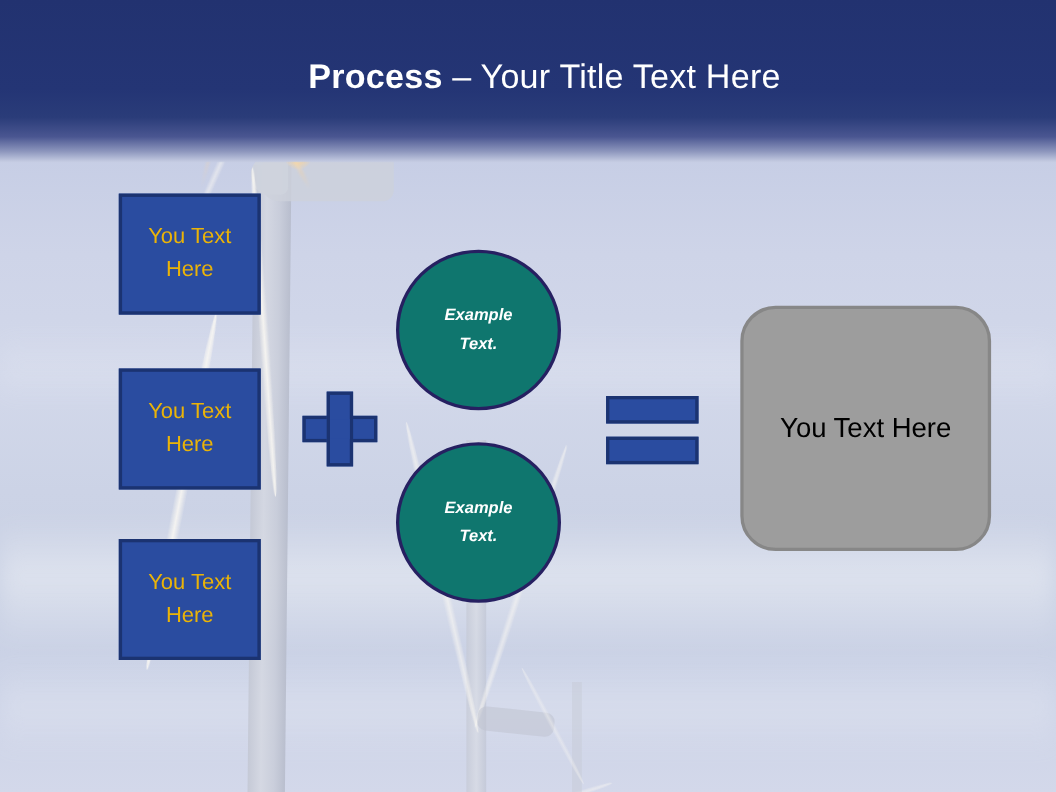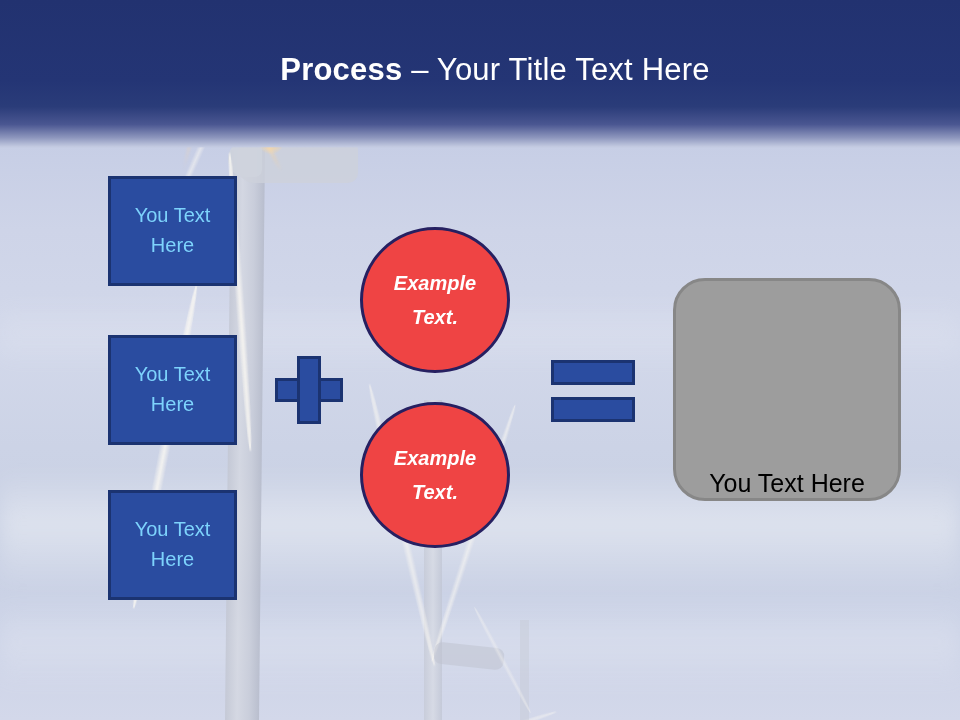--- a/index.html
+++ b/index.html
@@ -212,21 +212,21 @@
   .blue-box {
     position: absolute;
     width: 129px;
     height: 110px;
     background: #2a4ca0;
     border: 3px solid #1b3371;
     box-sizing: border-box;
     display: flex;
     align-items: center;
     justify-content: center;
-    color: #7dd3fc;
+    color: #eab308;
     font-size: 20px;
     line-height: 1.48;
     text-align: center;
   }
   .box-1 { left: 108px; top: 176px; }
   .box-2 { left: 108px; top: 335px; }
   .box-3 { left: 108px; top: 490px; }
 
   
   .plus {
@@ -265,49 +265,49 @@
   }
   .equals .bar-top { top: 0; }
   .equals .bar-bot { top: 37px; }
 
   
   .circle {
     position: absolute;
     width: 150px;
     height: 146px;
     border-radius: 50%;
-    background: #ef4444;
+    background: #0f766e;
     border: 3px solid #262061;
     box-sizing: border-box;
     display: flex;
     align-items: center;
     justify-content: center;
     color: #ffffff;
-    font-size: 20px;
+    font-size: 15px;
     font-weight: bold;
     font-style: italic;
     line-height: 1.72;
     text-align: center;
   }
   .circle-1 { left: 360px; top: 227px; }
   .circle-2 { left: 360px; top: 402px; }
 
   
   .gray-box {
     position: absolute;
     left: 673px;
     top: 278px;
     width: 228px;
     height: 223px;
     background: #9d9d9d;
     border: 3px solid #878787;
     box-sizing: border-box;
     border-radius: 32px;
     display: flex;
-    align-items: flex-end;
+    align-items: center;
     justify-content: center;
     color: #000000;
     font-size: 25px;
     text-align: center;
   }
 </style>
 </head>
 <body>
 
 <div id="slide">

